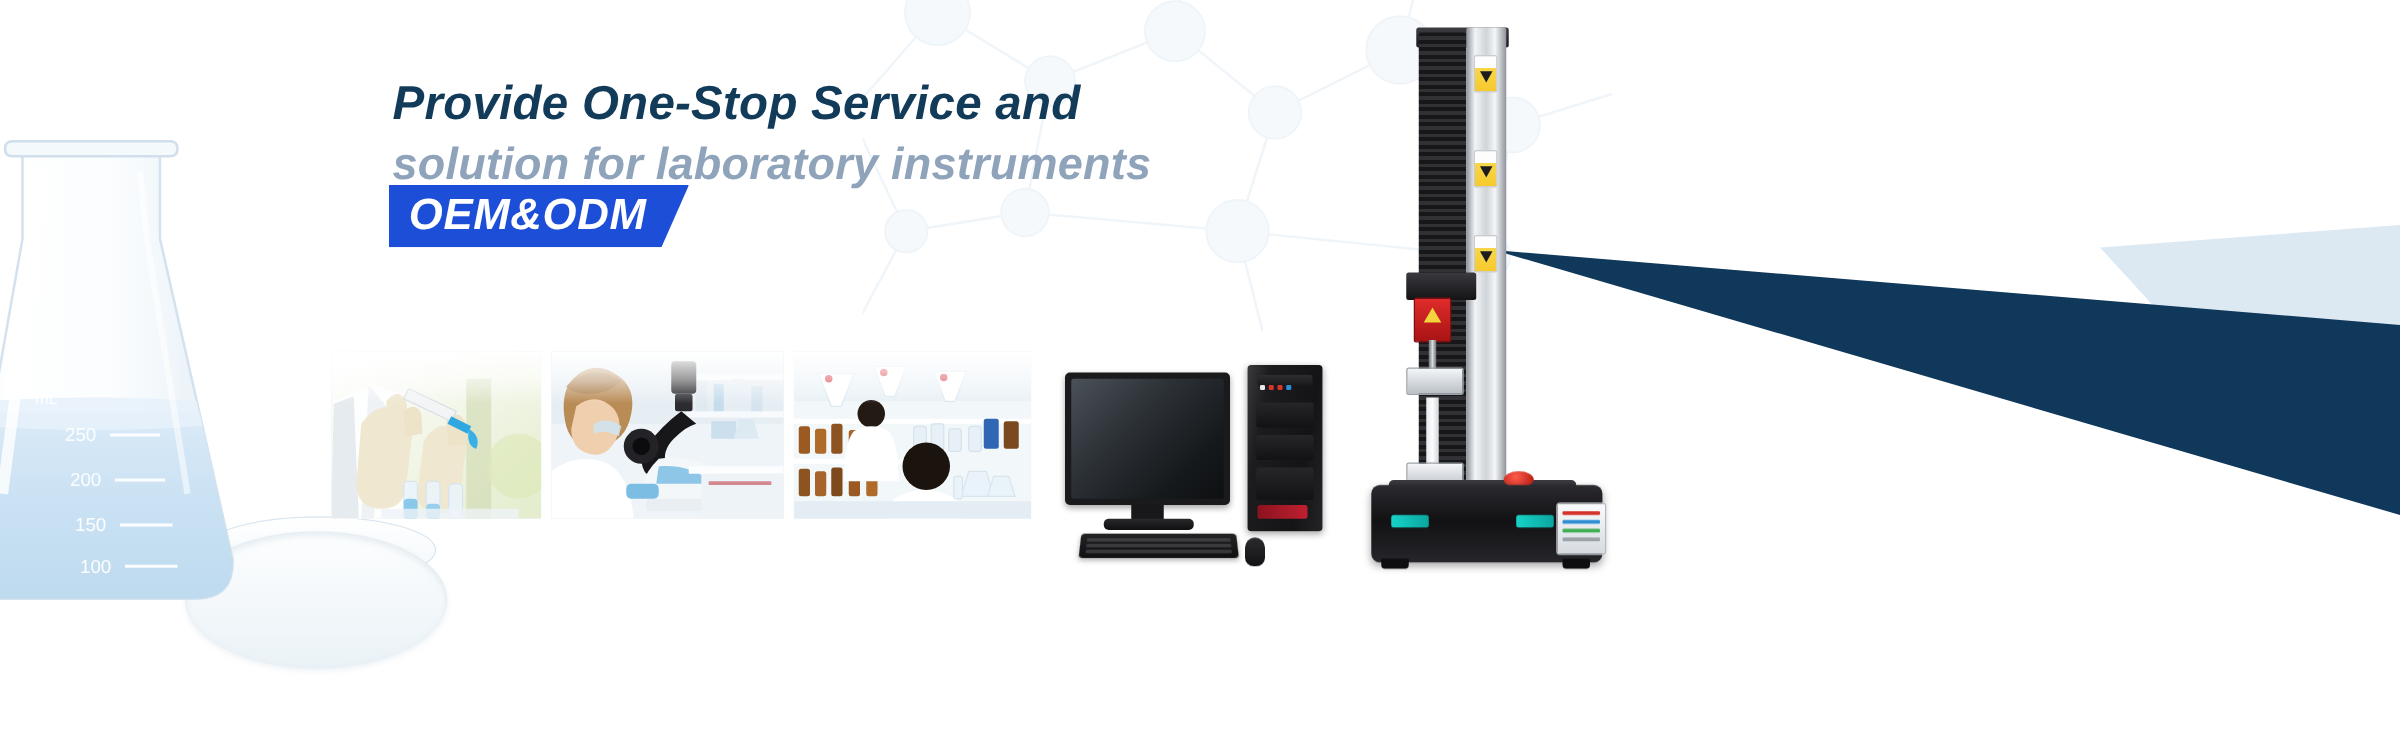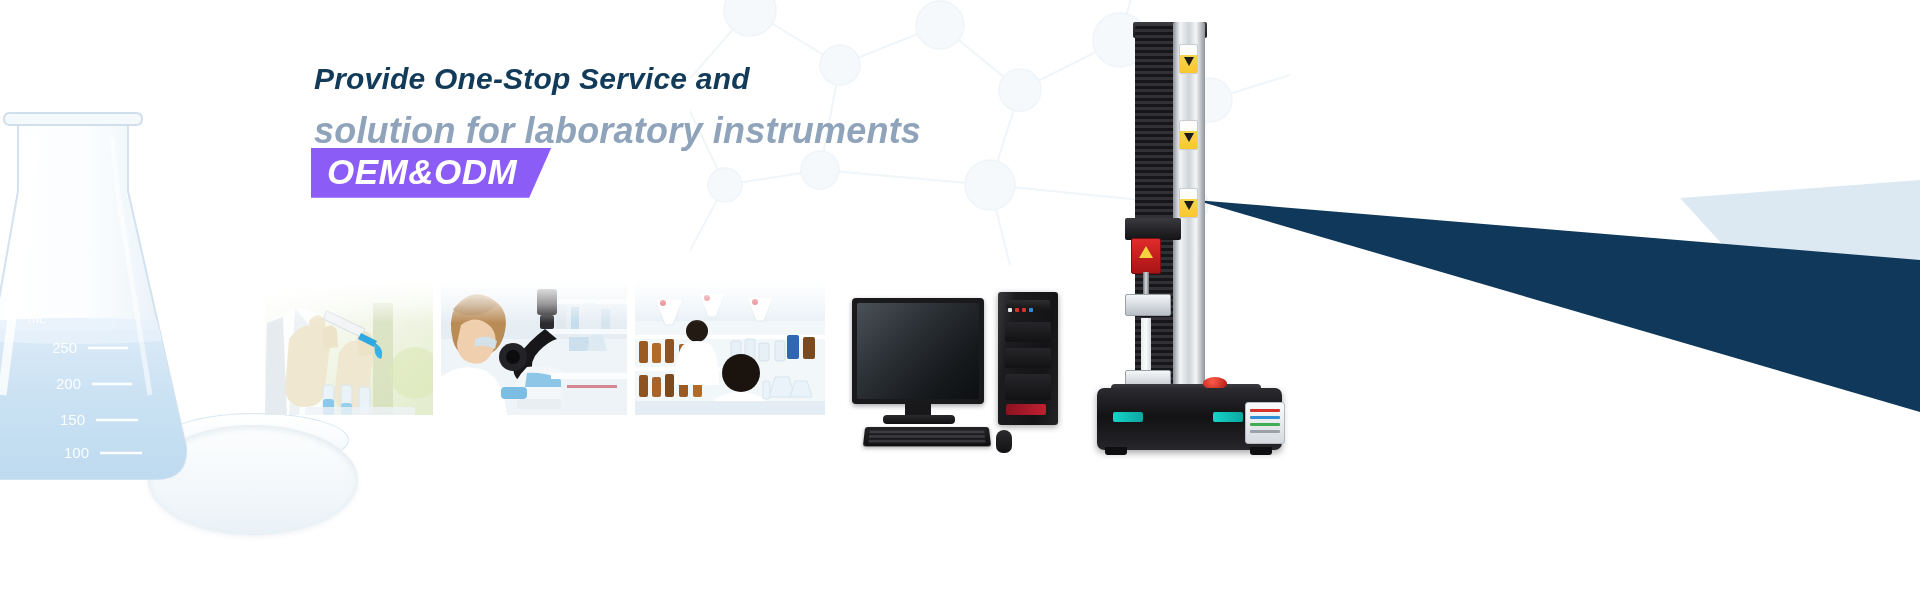--- a/index.html
+++ b/index.html
@@ -15,27 +15,27 @@
   
   .glassware{position:absolute;left:-20px;top:95px;width:420px;height:400px;}
   .petri{position:absolute;left:168px;top:330px;width:210px;height:110px;
          border-radius:50%;background:linear-gradient(180deg,#fdfefe 0%,#f2f7fa 60%,#eaf2f7 100%);
          box-shadow:0 3px 6px rgba(180,200,215,.35) inset,0 2px 4px rgba(190,205,220,.25);}
   .petri-lid{position:absolute;left:182px;top:318px;width:185px;height:52px;border-radius:50%;
          background:linear-gradient(180deg,rgba(255,255,255,.9),rgba(238,245,250,.75));
          border:1px solid rgba(208,224,236,.85);}
 
   
-  .ribbon{position:absolute;display:flex;align-items:center;background:#8b5cf6;
+  .ribbon{position:absolute;display:flex;align-items:center;background:#1d4ed8;
           padding:5px 34px 7px 16px;
           clip-path:polygon(0 0,100% 0,calc(100% - 22px) 100%,0 100%);}
   .ribbon span{color:#ffffff;font-size:35px;font-weight:bold;font-style:italic;
                letter-spacing:.5px;line-height:1.08;white-space:nowrap;}
 
-  .headline1{position:absolute;left:314px;top:62px;color:#123a59;font-size:30px;
+  .headline1{position:absolute;left:314px;top:62px;color:#123a59;font-size:38px;
              font-weight:bold;font-style:italic;letter-spacing:.2px;white-space:nowrap;}
   .headline2{position:absolute;left:314px;top:110px;color:#8fa3bb;font-size:36px;
              font-weight:bold;font-style:italic;letter-spacing:.2px;white-space:nowrap;}
 
   
   .photostrip{position:absolute;left:265px;top:281px;height:134px;display:flex;gap:8px;}
   .photo{position:relative;height:134px;overflow:hidden;background:#eef4f8;}
   .photo .inner{position:absolute;inset:0;}
   .photo::after{content:"";position:absolute;left:0;right:0;top:0;height:42px;
                 background:linear-gradient(180deg,#fff 0%,rgba(255,255,255,.55) 55%,rgba(255,255,255,0) 100%);}

